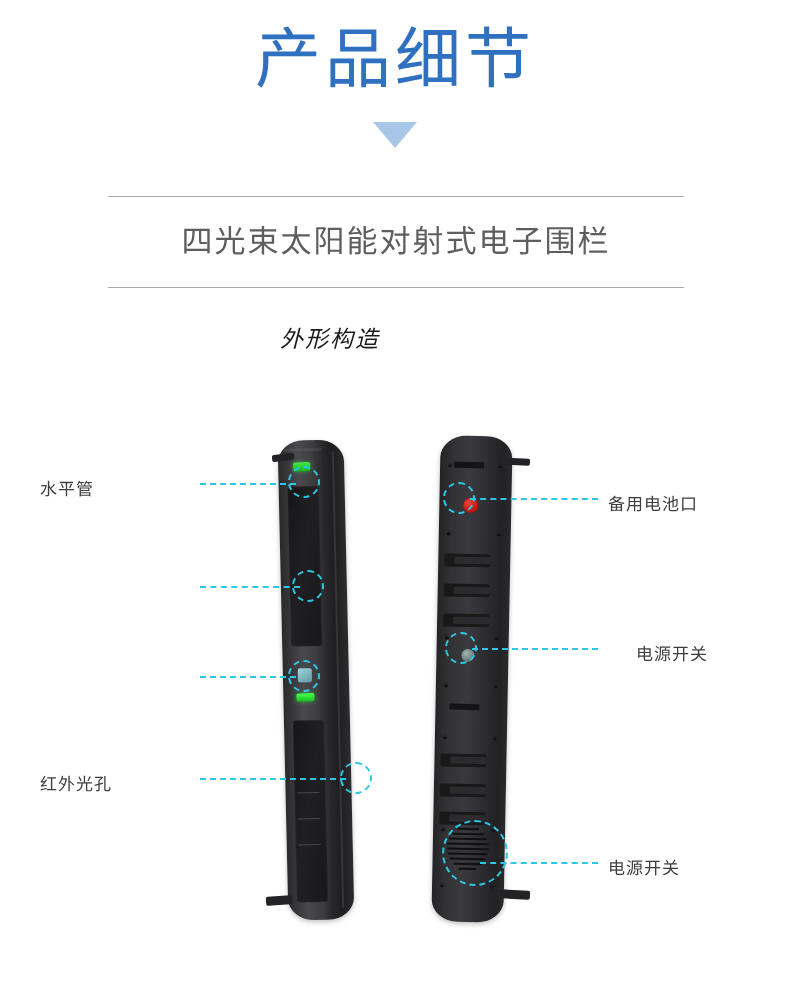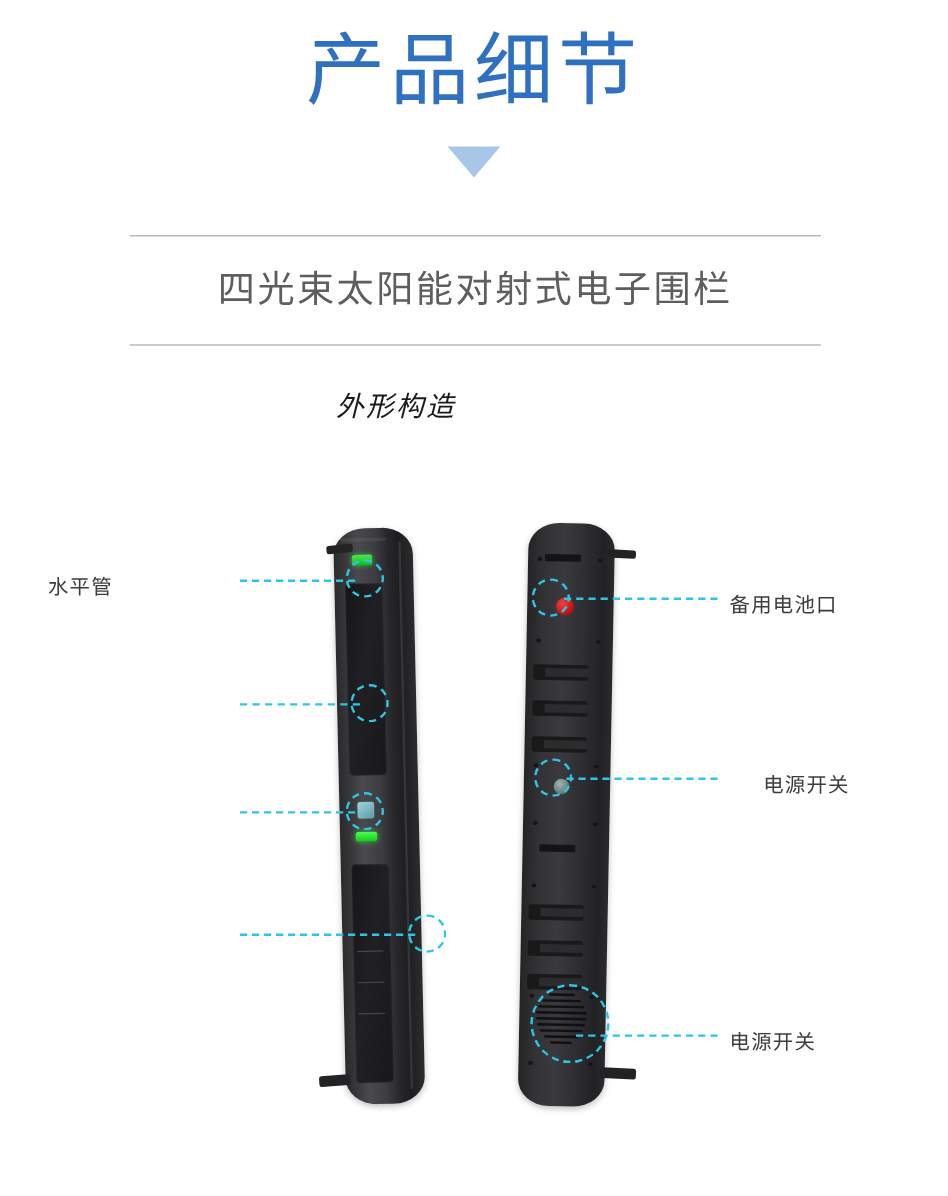--- a/index.html
+++ b/index.html
@@ -393,20 +393,21 @@
   <div class="callout-label right-aligned" style="left:40px; top:55px; width:150px;">水平管</div>
   <div class="leader" style="left:200px; top:63px; width:96px;"></div>
   <div class="callout-dot" style="left:288px; top:46px; width:32px; height:32px;"></div>
 
   <div class="leader" style="left:200px; top:166px; width:100px;"></div>
   <div class="callout-dot" style="left:292px; top:150px; width:32px; height:32px;"></div>
 
   <div class="leader" style="left:200px; top:256px; width:96px;"></div>
   <div class="callout-dot" style="left:288px; top:240px; width:32px; height:32px;"></div>
 
+  <div class="callout-label right-aligned" style="left:40px; top:350px; width:150px;">红外光孔</div>
   <div class="leader" style="left:200px; top:358px; width:146px;"></div>
   <div class="callout-dot" style="left:340px; top:342px; width:32px; height:32px;"></div>
 
   <div class="callout-dot" style="left:443px; top:62px; width:32px; height:32px;"></div>
   <div class="leader" style="left:470px; top:78px; width:128px;"></div>
   <div class="callout-label" style="left:608px; top:70px;">备用电池口</div>
 
   <div class="callout-dot" style="left:445px; top:212px; width:32px; height:32px;"></div>
   <div class="leader" style="left:472px; top:228px; width:126px;"></div>
   <div class="callout-label" style="left:636px; top:220px;">电源开关</div>

